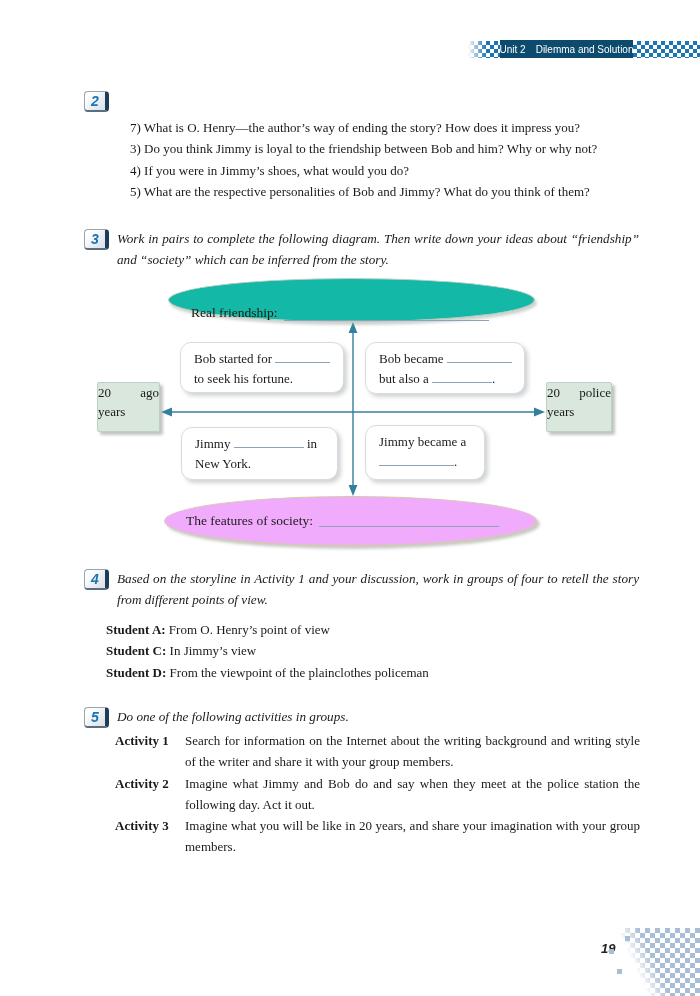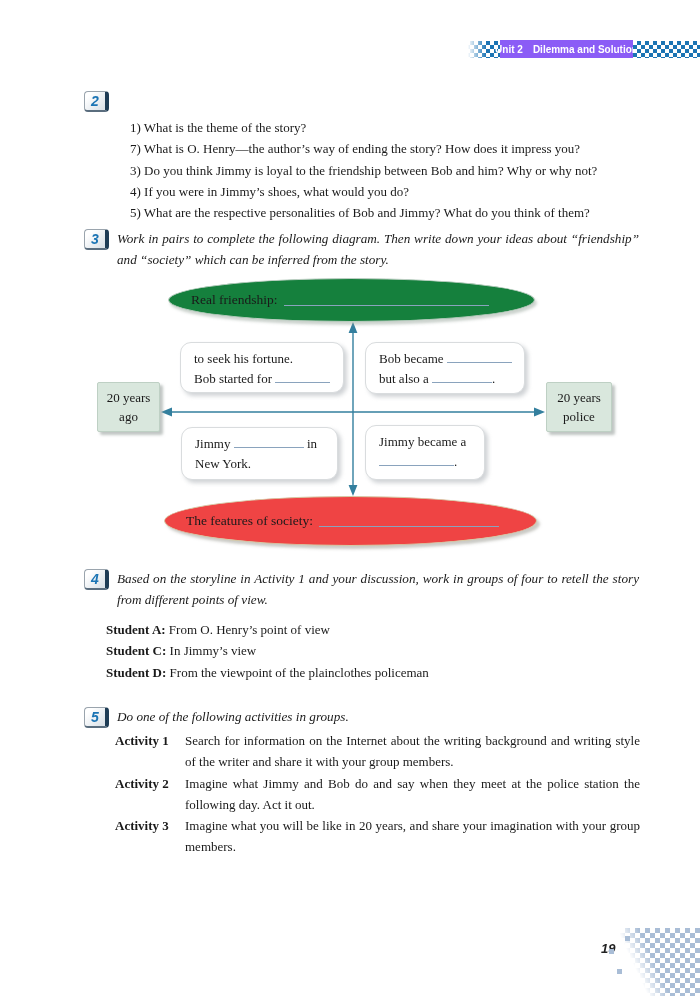--- a/index.html
+++ b/index.html
@@ -15,23 +15,23 @@
     background-image: conic-gradient(#1b74b4 25%, transparent 0 50%, #1b74b4 0 75%, transparent 0);
     background-size: 8px 8px;
   }
   .banner-checker-left {
     position: absolute; left: 466px; top: 1px; width: 34px; height: 17px;
     -webkit-mask-image: linear-gradient(to left, #000 40%, transparent 95%);
     mask-image: linear-gradient(to left, #000 40%, transparent 95%);
   }
   .banner-solid {
     position: absolute; left: 500px; top: 0; width: 133px; height: 18px;
-    background: #8b5cf6; color: #fff;
+    background: #0c4a6e; color: #fff;
     display: flex; align-items: center; justify-content: center;
-    font-family: "Liberation Sans", sans-serif; font-weight: bold; font-size: 10px;
+    font-family: "Liberation Sans", sans-serif; font-weight: normal; font-size: 10px;
     white-space: nowrap;
   }
   .banner-solid .unit-label { margin-right: 10px; }
   .banner-checker-right { position: absolute; left: 633px; top: 1px; width: 67px; height: 17px; }
 
   
   .act { position: absolute; left: 84px; width: 556px; }
   .act-head { display: flex; align-items: flex-start; }
   .badge {
     flex: 0 0 auto; width: 25px; height: 21px; margin-top: 1px;
@@ -65,27 +65,28 @@
   
   .diagram { position: absolute; top: 272px; left: 0; width: 700px; height: 285px; }
   .connectors { position: absolute; top: 0; left: 0; }
 
   .ellipse {
     position: absolute; border-radius: 50%;
     font-size: 13.5px; display: flex; align-items: center;
   }
   .ellipse-top {
     left: 168px; top: 6px; width: 367px; height: 44px;
-    background: #15803d; border: 1px solid #bccec2;
+    background: #14b8a6; border: 1px solid #bccec2;
     box-shadow: 2px 3px 3px rgba(140,155,145,.45);
     padding-left: 22px;
+    align-items: flex-end;
   }
   .ellipse-bottom {
     left: 164px; top: 224px; width: 373px; height: 50px;
-    background: #ef4444; border: 1px solid #d5caa6;
+    background: #f0abfc; border: 1px solid #d5caa6;
     box-shadow: 3px 3px 3px rgba(150,150,140,.5);
     padding-left: 21px;
   }
   .blank {
     display: inline-block; border-bottom: 1px solid #8aa3bd; height: 12px;
     vertical-align: baseline;
   }
   .blank.w-ellipse { width: 205px; margin-left: 6px; }
   .blank.w-ellipse2 { width: 180px; margin-left: 6px; }
   .blank.w-55 { width: 55px; } .blank.w-60 { width: 60px; }
@@ -99,22 +100,22 @@
   }
   .box-tl { left: 180px; top: 70px;  width: 164px; height: 51px; }
   .box-tr { left: 365px; top: 70px;  width: 160px; height: 52px; }
   .box-bl { left: 181px; top: 155px; width: 157px; height: 53px; }
   .box-br { left: 365px; top: 153px; width: 120px; height: 55px; }
 
   .marker {
     position: absolute; width: 63px; height: 50px;
     background: #d9e7dd; border: 1px solid #bed0c4; border-radius: 2px;
     box-shadow: 3px 3px 3px rgba(140,150,145,.55);
-    font-size: 13px; line-height: 19px; text-align: center;
-    display: flex; flex-direction: column; justify-content: center;
+    font-size: 13px; line-height: 19px; text-align: left;
+    display: flex; justify-content: center;
   }
   .marker-left  { left: 97px;  top: 110px; }
   .marker-right { left: 546px; top: 110px; width: 66px; }
 
   
   .footer-page-num {
     position: absolute; left: 601px; top: 941px;
     font-family: "Liberation Sans", sans-serif; font-weight: bold; font-style: italic;
     font-size: 13px; color: #222;
   }
@@ -142,21 +143,20 @@
       <span>Dilemma and Solution</span>
     </div>
     <div class="checker banner-checker-right"></div>
   </div>
 
   <section class="act" style="top:90px">
     <div class="act-head">
       <span class="badge">2</span>
     </div>
     <ul class="q-list">
-      <li>1) What is the theme of the story?</li>
       <li>7) What is O. Henry—the author’s way of ending the story? How does it impress you?</li>
       <li>3) Do you think Jimmy is loyal to the friendship between Bob and him? Why or why not?</li>
       <li>4) If you were in Jimmy’s shoes, what would you do?</li>
       <li>5) What are the respective personalities of Bob and Jimmy? What do you think of them?</li>
     </ul>
   </section>
 
   <section class="act" style="top:228px">
     <div class="act-head">
       <span class="badge">3</span>
@@ -174,25 +174,25 @@
       <polygon points="161,140 172,135.6 172,144.4" fill="#337f9e"></polygon>
       <polygon points="545,140 534,135.6 534,144.4" fill="#337f9e"></polygon>
     </svg>
 
     <div class="ellipse ellipse-top">
       <span>Real friendship:</span>
       <span class="blank w-ellipse"></span>
     </div>
 
     <div class="wbox box-tl">
-      <div>to seek his fortune.</div>
       <div>
         <span>Bob started for</span>
         <span class="blank w-55"></span>
       </div>
+      <div>to seek his fortune.</div>
     </div>
 
     <div class="wbox box-tr">
       <div>
         <span>Bob became</span>
         <span class="blank w-65"></span>
       </div>
       <div>
         <span>but also a</span>
         <span class="blank w-60"></span><span>.</span>

